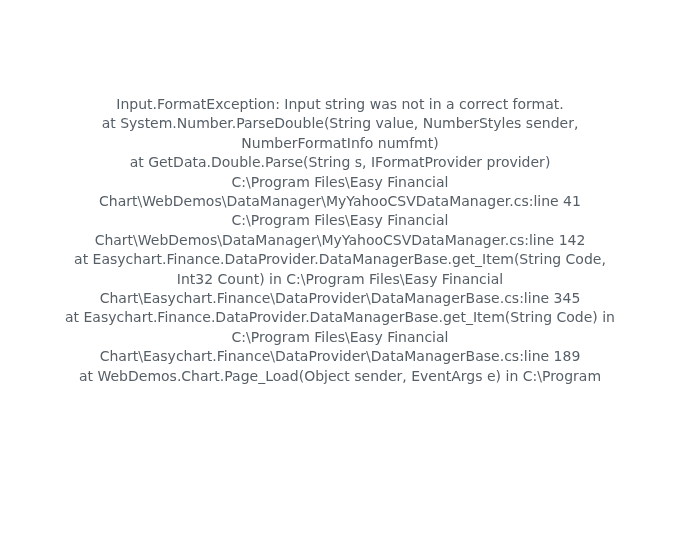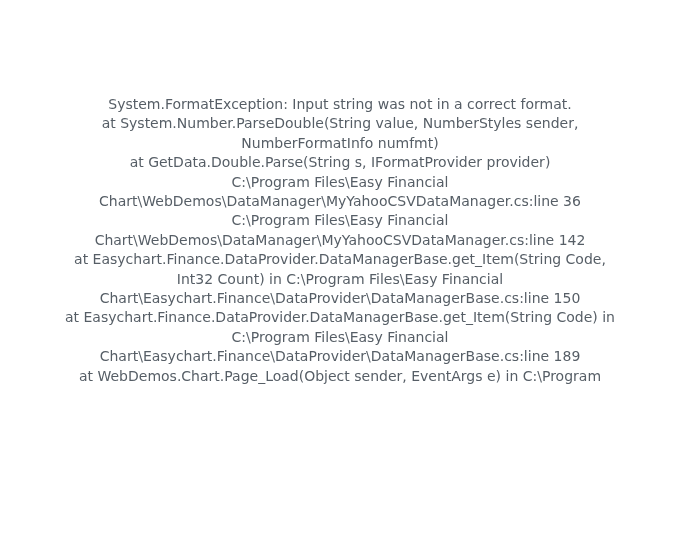--- a/index.html
+++ b/index.html
@@ -25,28 +25,28 @@
     font-size: 14px;
     line-height: 19.4px;
     color: #565e66;
     white-space: nowrap;
   }
 </style>
 </head>
 <body>
 
 <div class="error-page">
-  <div class="trace-line">System.FormatException: Input string was not in a correct format.</div>
+  <div class="trace-line">Input.FormatException: Input string was not in a correct format.</div>
   <div class="trace-line">at System.Number.ParseDouble(String value, NumberStyles sender,</div>
   <div class="trace-line">NumberFormatInfo numfmt)</div>
   <div class="trace-line">at GetData.Double.Parse(String s, IFormatProvider provider)</div>
   <div class="trace-line">C:\Program Files\Easy Financial</div>
-  <div class="trace-line">Chart\WebDemos\DataManager\MyYahooCSVDataManager.cs:line 36</div>
+  <div class="trace-line">Chart\WebDemos\DataManager\MyYahooCSVDataManager.cs:line 41</div>
   <div class="trace-line">C:\Program Files\Easy Financial</div>
   <div class="trace-line">Chart\WebDemos\DataManager\MyYahooCSVDataManager.cs:line 142</div>
   <div class="trace-line">at Easychart.Finance.DataProvider.DataManagerBase.get_Item(String Code,</div>
   <div class="trace-line">Int32 Count) in C:\Program Files\Easy Financial</div>
-  <div class="trace-line">Chart\Easychart.Finance\DataProvider\DataManagerBase.cs:line 150</div>
+  <div class="trace-line">Chart\Easychart.Finance\DataProvider\DataManagerBase.cs:line 345</div>
   <div class="trace-line">at Easychart.Finance.DataProvider.DataManagerBase.get_Item(String Code) in</div>
   <div class="trace-line">C:\Program Files\Easy Financial</div>
   <div class="trace-line">Chart\Easychart.Finance\DataProvider\DataManagerBase.cs:line 189</div>
   <div class="trace-line">at WebDemos.Chart.Page_Load(Object sender, EventArgs e) in C:\Program</div>
 </div>
 
 </body></html>

